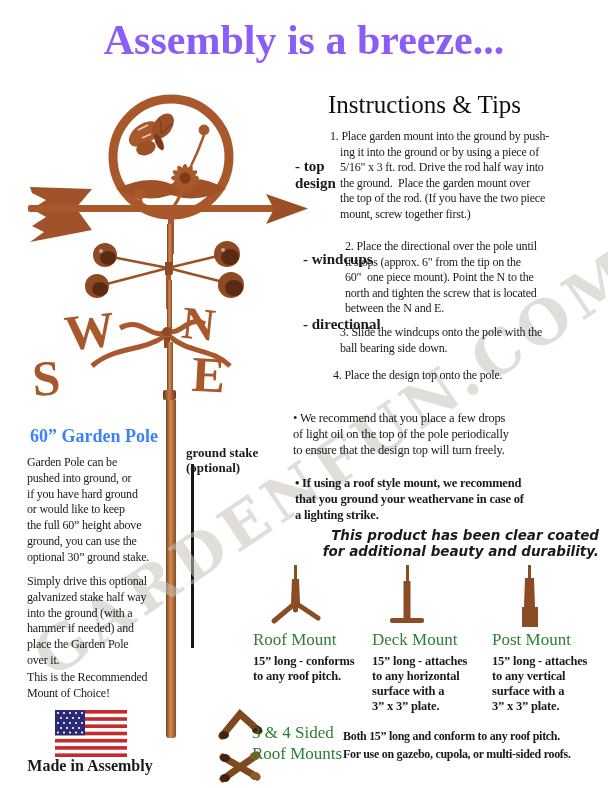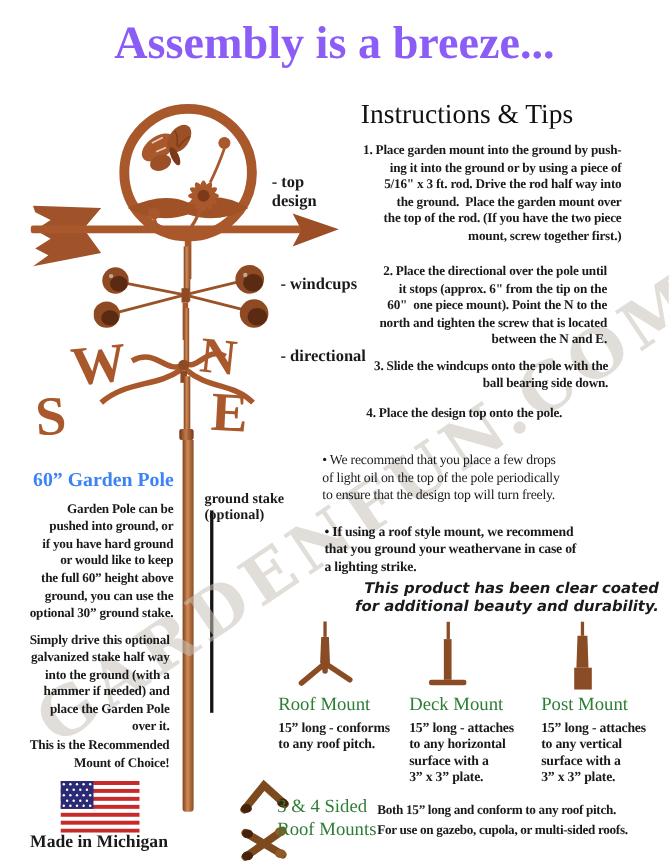--- a/index.html
+++ b/index.html
@@ -2,24 +2,24 @@
 <html><head>
 <meta charset="utf-8">
 <style>
   html,body{margin:0;padding:0;}
   body{width:608px;height:788px;position:relative;background:#ffffff;overflow:hidden;
        font-family:"Liberation Serif","DejaVu Serif",serif;color:#1a1a1a;}
   .abs{position:absolute;}
   .pre{white-space:pre;}
   .t{z-index:3;}
   .g{z-index:1;}
-  .body-txt{font-size:12px;line-height:15.5px;font-weight:700;letter-spacing:-0.2px;text-align:right;}
+  .body-txt{font-size:12px;line-height:15.5px;font-weight:400;letter-spacing:-0.2px;}
   .mount-name{font-size:17px;font-weight:400;color:#2e7d36;}
   .mount-desc{font-size:12.5px;line-height:15px;font-weight:600;letter-spacing:-0.2px;}
-  .label{font-size:15px;font-weight:600;line-height:17px;}
+  .label{font-size:15px;font-weight:600;line-height:17px;margin-left:48px;}
   #watermark{z-index:2;left:-16px;top:442px;width:660px;text-align:center;
     font-family:"DejaVu Serif","Liberation Serif",serif;font-weight:700;font-size:60px;
     letter-spacing:6px;color:#c9c2ba;opacity:.55;transform:rotate(-34deg);pointer-events:none;}
   #title{top:16px;left:0;width:608px;text-align:center;font-size:42px;font-weight:600;color:#8b5cf6;}
   #instr-heading{top:91px;left:328px;width:264px;text-align:left;font-size:25px;color:#111;}
   .copper-rod{background:linear-gradient(90deg,#7e4120,#cf8a55 45%,#8a4a24);}
 </style>
 </head>
 <body>
 
@@ -246,13 +246,13 @@
       <circle cx="12" cy="18" r="1.1"></circle>
       <circle cx="18" cy="18" r="1.1"></circle>
       <circle cx="24" cy="18" r="1.1"></circle>
     <circle cx="3" cy="22.5" r="1.1"></circle>
       <circle cx="9" cy="22.5" r="1.1"></circle>
       <circle cx="15" cy="22.5" r="1.1"></circle>
       <circle cx="21" cy="22.5" r="1.1"></circle>
       <circle cx="27" cy="22.5" r="1.1"></circle>
   </g>
 </svg>
-<div class="abs t" style="left:10px;top:757px;width:160px;text-align:center;font-size:16px;font-weight:600">Made in Michigan</div>
+<div class="abs t" style="left:10px;top:757px;width:160px;text-align:center;font-size:16px;font-weight:600">Made in Assembly</div>
 
 </body></html>

